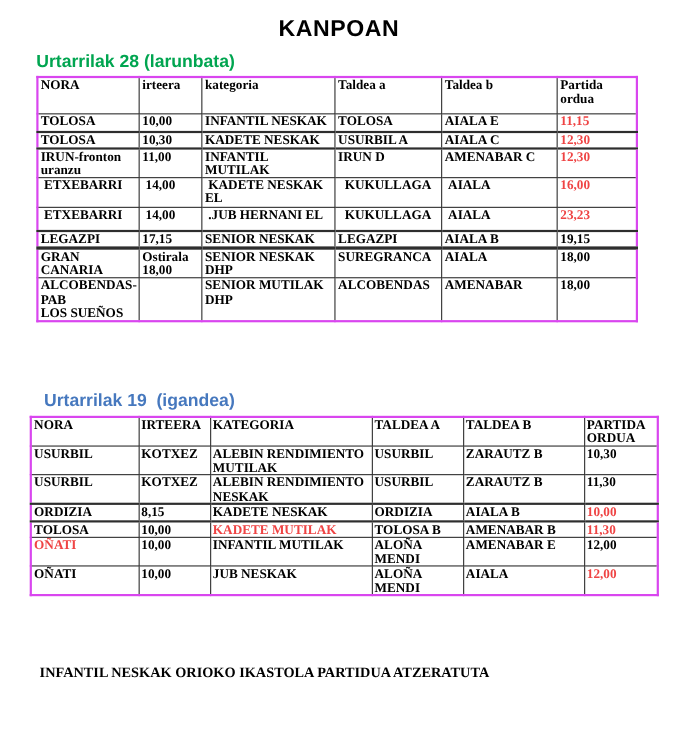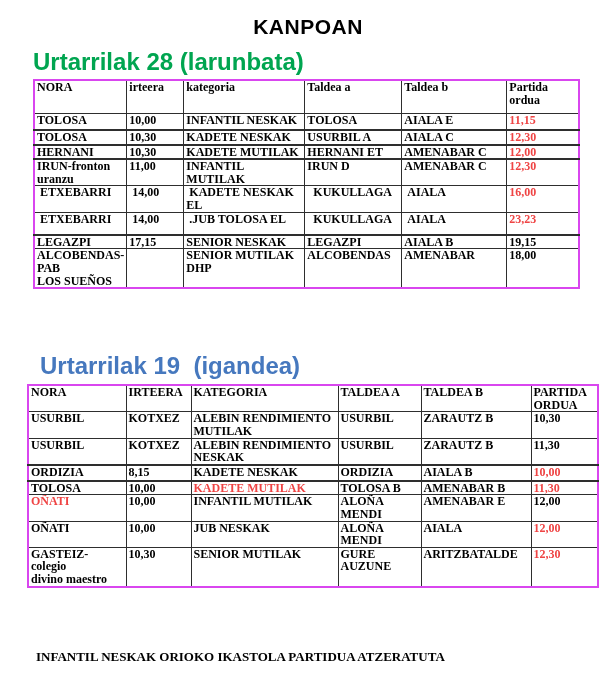--- a/index.html
+++ b/index.html
@@ -7,21 +7,21 @@
     width:616px;height:674px;overflow:hidden;
     font-family:"Liberation Serif",serif;color:#000;
   }
   .doc-title{
     margin:15px 0 0 0;text-align:center;
     font-family:"Liberation Sans",sans-serif;
     font-size:21px;font-weight:bold;letter-spacing:.5px;white-space:pre-wrap;
   }
   .sec-heading{
     font-family:"Liberation Sans",sans-serif;
-    font-size:24px;font-weight:bold;white-space:pre-wrap;
+    font-size:16px;font-weight:bold;white-space:pre-wrap;
   }
   .h1{margin:9px 0 3px 33px;}
   .h2{margin:63px 0 4px 40px;}
   table.sched{
     border-collapse:collapse;table-layout:fixed;
     border:2px solid #d946ef;
   }
   table.t1{margin-left:33px;}
   table.t2{margin-left:27px;}
   table.sched th,table.sched td{
@@ -82,28 +82,20 @@
           <td class="reg tc">11,15</td>
         </tr>
         <tr style="height: 11px;">
           <td class="bt2">TOLOSA</td>
           <td class="bt2">10,30</td>
           <td class="bt2">KADETE NESKAK</td>
           <td class="bt2">USURBIL A</td>
           <td class="bt2">AIALA C</td>
           <td class="reg tc bt2">12,30</td>
         </tr>
-        <tr style="height: 11px;">
-          <td class="bt2">HERNANI</td>
-          <td class="bt2">10,30</td>
-          <td class="bt2">KADETE MUTILAK</td>
-          <td class="bt2">HERNANI ET</td>
-          <td class="bt2">AMENABAR C</td>
-          <td class="reg tc bt2">12,00</td>
-        </tr>
         <tr style="height: 24px;">
           <td class="bt2">IRUN-fronton
 uranzu</td>
           <td class="bt2">11,00</td>
           <td class="bt2">INFANTIL MUTILAK</td>
           <td class="vbot bt2">IRUN D</td>
           <td class="bt2">AMENABAR C</td>
           <td class="reg tc bt2">12,30</td>
         </tr>
         <tr style="height: 27px;">
@@ -111,32 +103,42 @@
           <td> 14,00</td>
           <td> KADETE NESKAK
 EL</td>
           <td class="vbot">  KUKULLAGA</td>
           <td> AIALA</td>
           <td class="reg tc">16,00</td>
         </tr>
         <tr style="height: 22px;">
           <td> ETXEBARRI</td>
           <td> 14,00</td>
-          <td> .JUB TOLOSA EL</td>
+          <td> .JUB HERNANI EL</td>
           <td class="vbot">  KUKULLAGA</td>
           <td> AIALA</td>
           <td class="reg tc">23,23</td>
         </tr>
         <tr style="height: 11px;">
           <td class="bt2">LEGAZPI</td>
           <td class="bt2">17,15</td>
           <td class="bt2">SENIOR NESKAK</td>
           <td class="bt2">LEGAZPI</td>
           <td class="bt2">AIALA B</td>
           <td class="bt2">19,15</td>
+        </tr>
+        <tr style="height: 25px;">
+          <td class="bt3">GRAN CANARIA</td>
+          <td class="bt3">Ostirala
+18,00</td>
+          <td class="bt3">SENIOR NESKAK
+DHP</td>
+          <td class="vbot bt3">SUREGRANCA</td>
+          <td class="bt3">AIALA</td>
+          <td class="tc bt3">18,00</td>
         </tr>
         <tr style="height: 25px;">
           <td class="sm">ALCOBENDAS-PAB
 LOS SUEÑOS</td>
           <td></td>
           <td>SENIOR MUTILAK
 DHP</td>
           <td class="vbot">ALCOBENDAS</td>
           <td>AMENABAR</td>
           <td class="tc">18,00</td>
@@ -213,27 +215,17 @@
         </tr>
         <tr style="height: 20px;">
           <td class="vmid">OÑATI</td>
           <td class="vmid">10,00</td>
           <td class="vmid">JUB NESKAK</td>
           <td>ALOÑA
 MENDI</td>
           <td>AIALA</td>
           <td class="reg tr">12,00</td>
         </tr>
-        <tr style="height: 24px;">
-          <td>GASTEIZ-colegio
-divino maestro</td>
-          <td class="vmid">10,30</td>
-          <td class="vmid">SENIOR MUTILAK</td>
-          <td>GURE
-AUZUNE</td>
-          <td>ARITZBATALDE</td>
-          <td class="reg tr">12,30</td>
-        </tr>
       </tbody>
     </table>
   </div>
 
 <div class="footer-note">INFANTIL NESKAK ORIOKO IKASTOLA PARTIDUA ATZERATUTA</div>
 
 </body></html>

